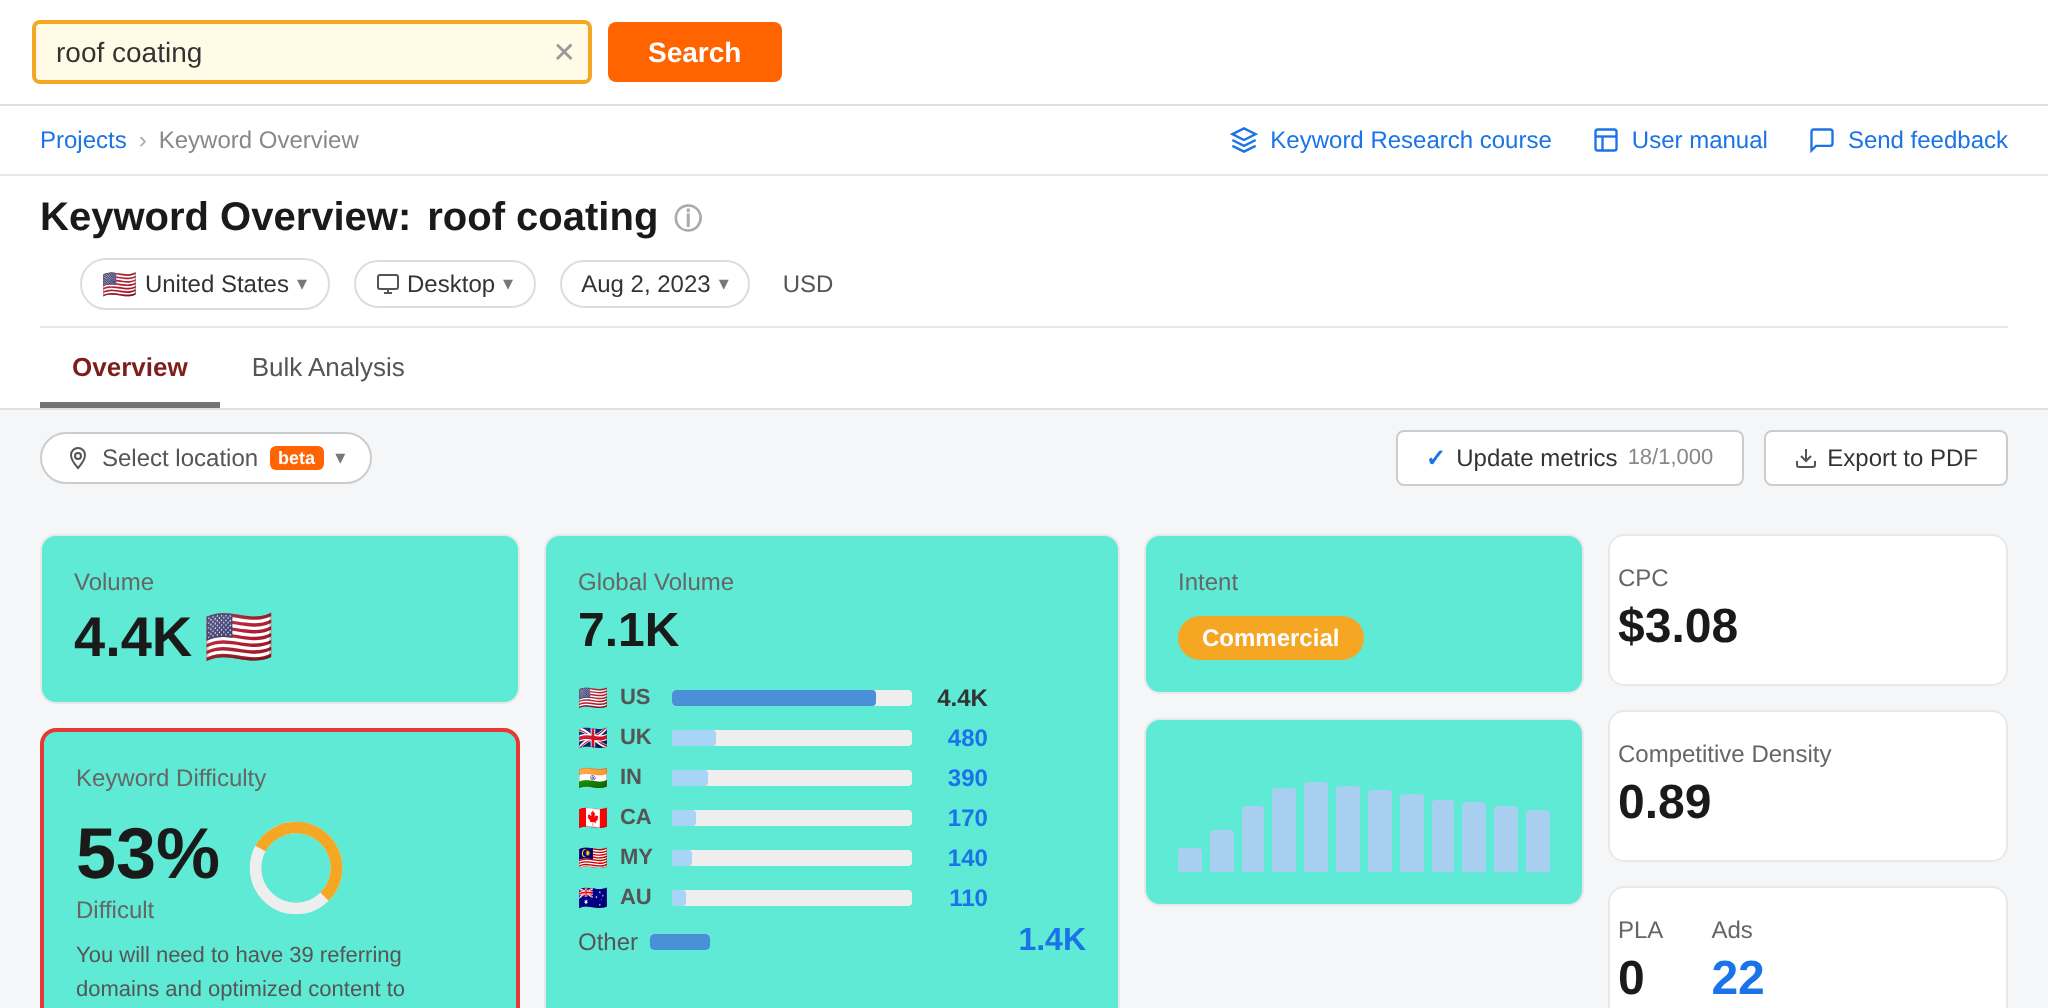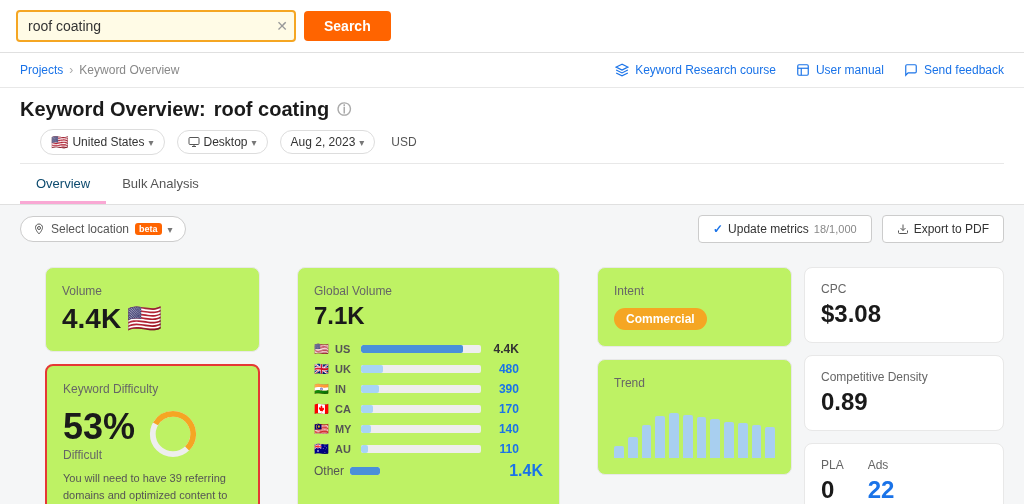--- a/index.html
+++ b/index.html
@@ -29,36 +29,36 @@
     
     .filters-row { background: #fff; padding: 8px 20px; display: flex; align-items: center; gap: 12px; border-bottom: 1px solid #e8e8e8; }
     .filter-pill { display: flex; align-items: center; gap: 4px; padding: 4px 10px; border: 1px solid #ddd; border-radius: 16px; cursor: pointer; font-size: 12px; color: #333; background: #fff; }
     .flag { font-size: 14px; }
     .chevron { font-size: 10px; color: #777; }
     .currency { font-size: 12px; color: #555; margin-left: 4px; }
 
     
     .tabs-row { background: #fff; padding: 0 20px; display: flex; gap: 0; border-bottom: 1px solid #e0e0e0; }
     .tab { padding: 12px 16px 10px; font-size: 13px; cursor: pointer; color: #555; border-bottom: 3px solid transparent; }
-    .tab.active { color: #0c4a6e; border-bottom: 3px solid #f9a8d4; font-weight: 400; }
+    .tab.active { color: #7f1d1d; border-bottom: 3px solid #737373; font-weight: 700; }
 
     
     .toolbar { background: #f5f6f7; padding: 10px 20px; display: flex; align-items: center; justify-content: space-between; }
     .location-selector { display: flex; align-items: center; gap: 6px; padding: 5px 12px; border: 1px solid #ccc; border-radius: 20px; background: #fff; cursor: pointer; font-size: 12px; color: #555; justify-content: space-between; }
     .beta-badge { background: #ff6400; color: #fff; font-size: 9px; font-weight: 700; padding: 1px 4px; border-radius: 3px; }
     .toolbar-right { display: flex; gap: 10px; }
     .toolbar-btn { display: flex; align-items: center; gap: 5px; padding: 6px 14px; border: 1px solid #ccc; border-radius: 4px; background: #fff; cursor: pointer; font-size: 12px; color: #333; }
     .toolbar-btn.update { color: #333; }
     .toolbar-btn .count { color: #888; font-size: 11px; }
     .check-icon { color: #1a73e8; font-weight: bold; }
 
     
     .cards-grid { padding: 14px 20px; display: grid; grid-template-columns: 240px 1fr 220px 200px; gap: 12px; }
 
-    .card { background: #bef264; border-radius: 8px; padding: 16px; border: 1px solid #e8e8e8; margin-left: 25px; }
+    .card { background: #5eead4; border-radius: 8px; padding: 16px; border: 1px solid #e8e8e8; }
     .card.highlight { border: 2px solid #e53935; }
 
     .card-label { font-size: 12px; color: #666; margin-bottom: 4px; }
     .card-value-large { font-size: 28px; font-weight: 700; color: #1a1a1a; display: flex; align-items: center; gap: 6px; }
 
     
     .kd-section { margin-top: 10px; }
     .kd-row { display: flex; align-items: center; gap: 12px; }
     .kd-percent { font-size: 36px; font-weight: 700; color: #1a1a1a; }
     .kd-label-small { font-size: 12px; color: #666; }
@@ -81,21 +81,21 @@
     
     .intent-badge { display: inline-block; background: #f5a623; color: #fff; font-size: 12px; font-weight: 600; padding: 4px 12px; border-radius: 12px; margin-top: 6px; }
 
     
     .trend-label { font-size: 12px; color: #666; margin-bottom: 8px; }
     .trend-bars { display: flex; align-items: flex-end; gap: 4px; height: 60px; }
     .trend-bar { background: #a8cff0; border-radius: 2px 2px 0 0; flex: 1; }
 
     
     .right-cards { display: flex; flex-direction: column; gap: 12px; }
-    .right-card { background: #fff; border-radius: 8px; padding: 14px 16px; border: 1px solid #e8e8e8; }
+    .right-card { background: #fff; border-radius: 8px; padding: 14px 4px; border: 1px solid #e8e8e8; }
     .right-card-label { font-size: 12px; color: #666; margin-bottom: 4px; }
     .right-card-value { font-size: 24px; font-weight: 700; color: #1a1a1a; }
 
     .pla-ads-row { display: flex; gap: 24px; }
     .pla-item { }
     .pla-item .val { font-size: 24px; font-weight: 700; }
     .pla-item .val.blue { color: #1a73e8; }
     .pla-item .val.dark { color: #1a1a1a; }
 
     
@@ -302,21 +302,20 @@
   </div>
 
   <div class="middle-col">
     <div class="card">
       <div class="card-label">Intent</div>
       <div>
         <span class="intent-badge">Commercial</span>
       </div>
     </div>
     <div class="card">
-      <div class="trend-label">Trend</div>
       <div class="trend-bars">
         <div class="trend-bar" style="height:20%"></div>
         <div class="trend-bar" style="height:35%"></div>
         <div class="trend-bar" style="height:55%"></div>
         <div class="trend-bar" style="height:70%"></div>
         <div class="trend-bar" style="height:75%"></div>
         <div class="trend-bar" style="height:72%"></div>
         <div class="trend-bar" style="height:68%"></div>
         <div class="trend-bar" style="height:65%"></div>
         <div class="trend-bar" style="height:60%"></div>

